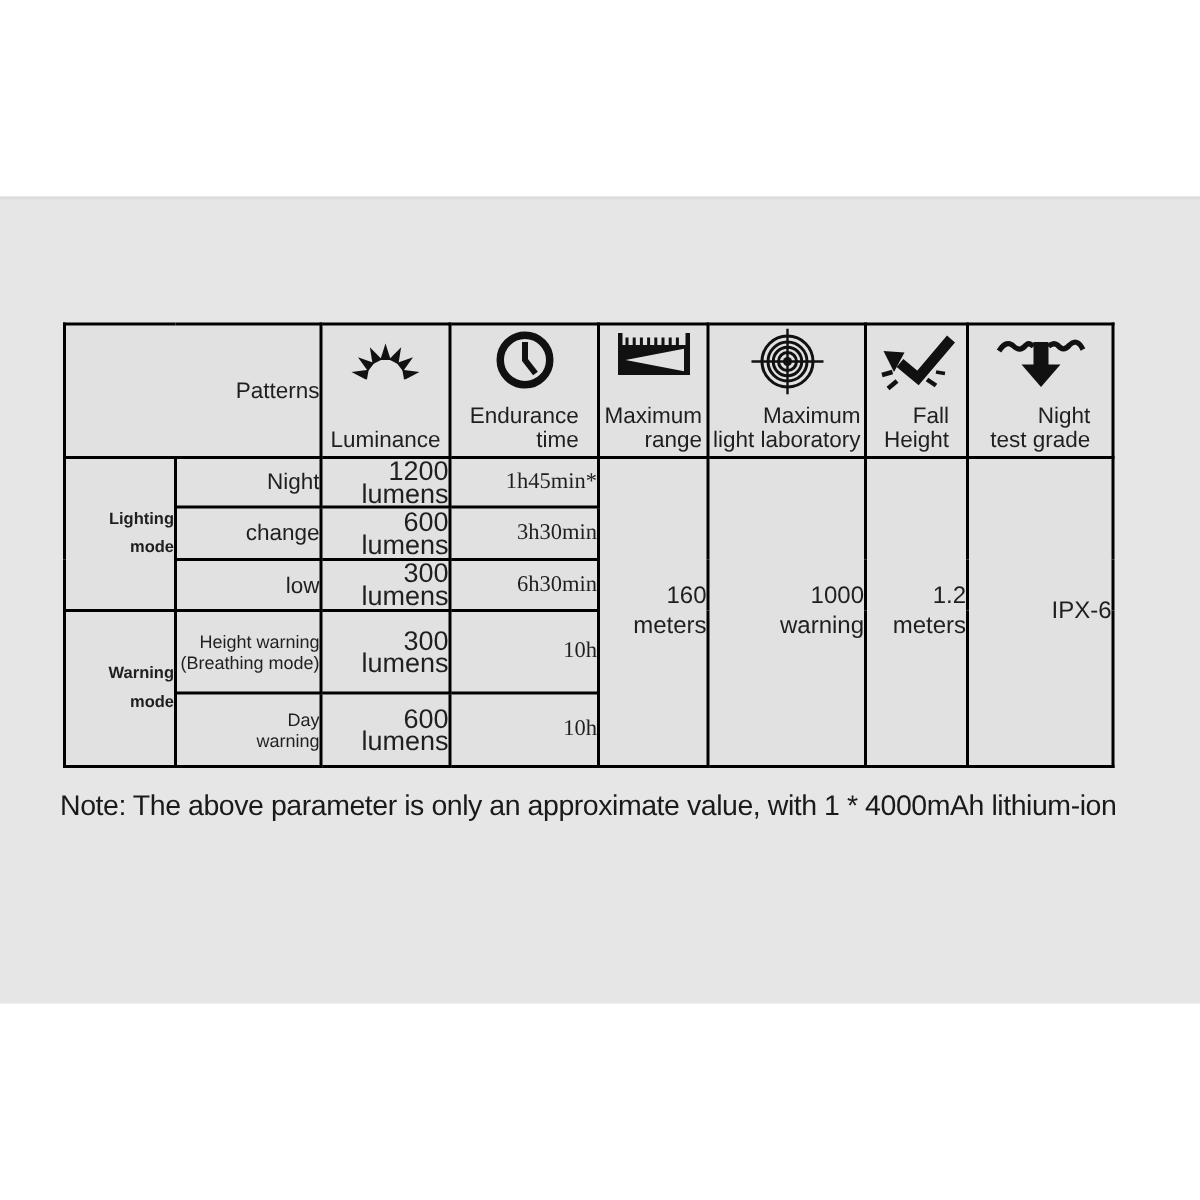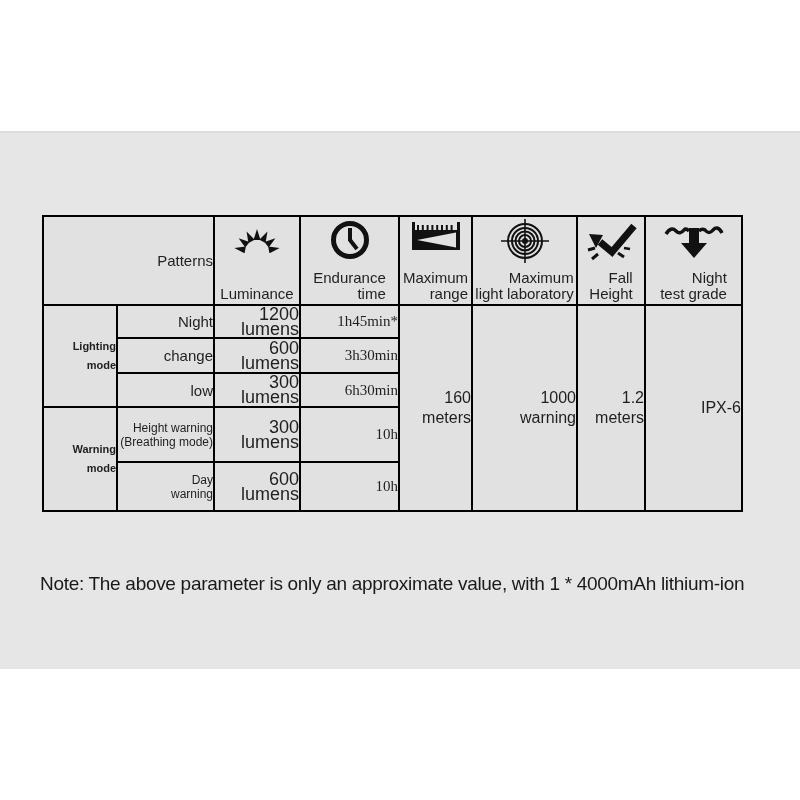--- a/index.html
+++ b/index.html
@@ -30,21 +30,21 @@
   .ic{display:block;line-height:0;}
   .hlbl{font-size:15px;line-height:16px;padding-bottom:1px;}
   .mode{font-size:15px;}
   .mode-sm{font-size:12px;line-height:14px;white-space:nowrap;}
   .group{font-size:11px;line-height:19px;font-weight:bold;}
   .lum{font-size:18px;line-height:15px;}
   .time{font-size:15px;font-family:Liberation Serif, serif;}
   .sum{font-size:16px;line-height:20px;}
   .note{
     position:absolute;left:40px;top:390px;width:730px;
-    font-size:19px;line-height:29px;letter-spacing:-0.3px;color:#1a1a1a;margin-top:46px;
+    font-size:19px;line-height:29px;letter-spacing:-0.3px;color:#1a1a1a;
   }
 </style>
 </head>
 <body>
 
 <div class="panel">
 
   <table class="spec">
     <colgroup>
       <col style="width:74px">

